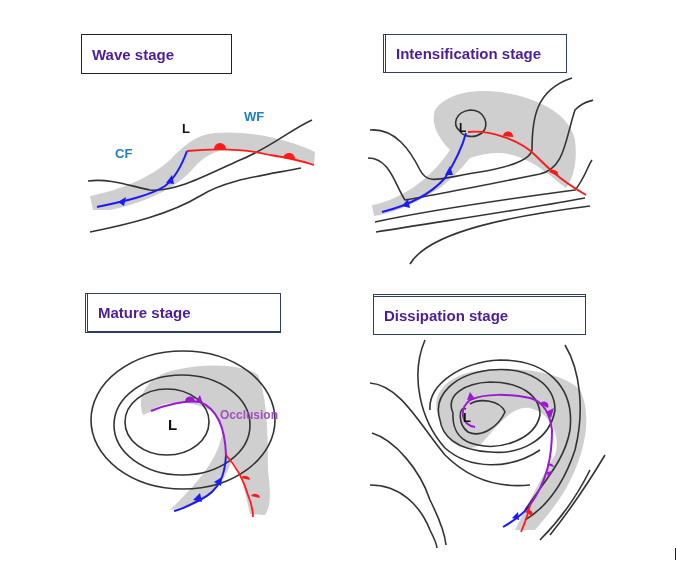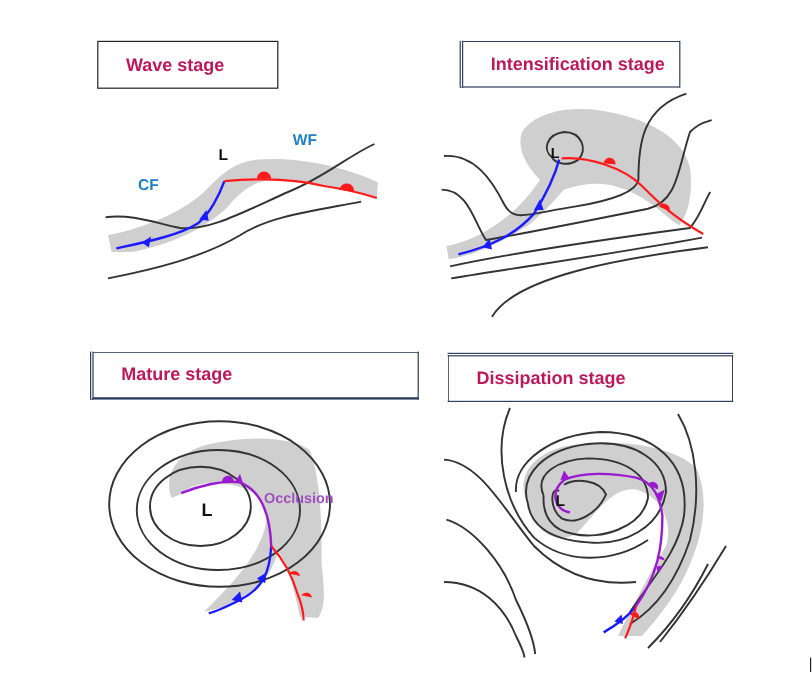--- a/index.html
+++ b/index.html
@@ -1,25 +1,25 @@
 <!DOCTYPE html>
 <html><head>
 <meta charset="utf-8">
 <style>
   html, body { margin: 0; padding: 0; background: #ffffff; }
   body { width: 677px; height: 562px; position: relative; overflow: hidden; font-family: "Liberation Sans", "DejaVu Sans", sans-serif; }
   .stage-box {
     position: absolute; background: #fff; box-sizing: border-box;
-    font-weight: bold; font-size: 15px; color: #be185d;
-    display: flex; align-items: center; padding-left: 23px;
+    font-weight: bold; font-size: 15px; color: #4c1d95;
+    display: flex; align-items: center; padding-left: 10px;
   }
   #box-wave { left: 81px; top: 34px; width: 151px; height: 40px; border: 1.5px solid #222; }
   #box-int  { left: 383px; top: 34px; width: 184px; height: 39px; border: 1px solid #2f3f5c; border-left: 3px double #2f3f5c; }
-  #box-mat  { left: 75px; top: 293px; width: 274px; height: 40px; border: 1px solid #2f3f5c; border-left: 3px double #2f3f5c; border-bottom: 2px solid #2f3f5c; }
-  #box-dis  { left: 373px; top: 294px; width: 238px; height: 41px; border: 1px solid #2f3f5c; border-top: 3px double #2f3f5c; }
+  #box-mat  { left: 85px; top: 293px; width: 196px; height: 40px; border: 1px solid #2f3f5c; border-left: 3px double #2f3f5c; border-bottom: 2px solid #2f3f5c; }
+  #box-dis  { left: 373px; top: 294px; width: 213px; height: 41px; border: 1px solid #2f3f5c; border-top: 3px double #2f3f5c; }
   svg.panel { position: absolute; left: 0; top: 0; }
   .iso { fill: none; stroke: #333; stroke-width: 1.6; }
   .band { fill: #cfcfcf; stroke: none; }
   .cold { fill: none; stroke: #1a1aff; stroke-width: 2; }
   .warm { fill: none; stroke: #ff1a1a; stroke-width: 1.8; }
   .occl { fill: none; stroke: #9a1ad0; stroke-width: 2; }
   .lbl { font-family: "Liberation Sans", sans-serif; font-weight: bold; }
   #cursor-mark { position: absolute; left: 675px; top: 548px; width: 1px; height: 12px; background: #222; }
 </style>
 </head>

